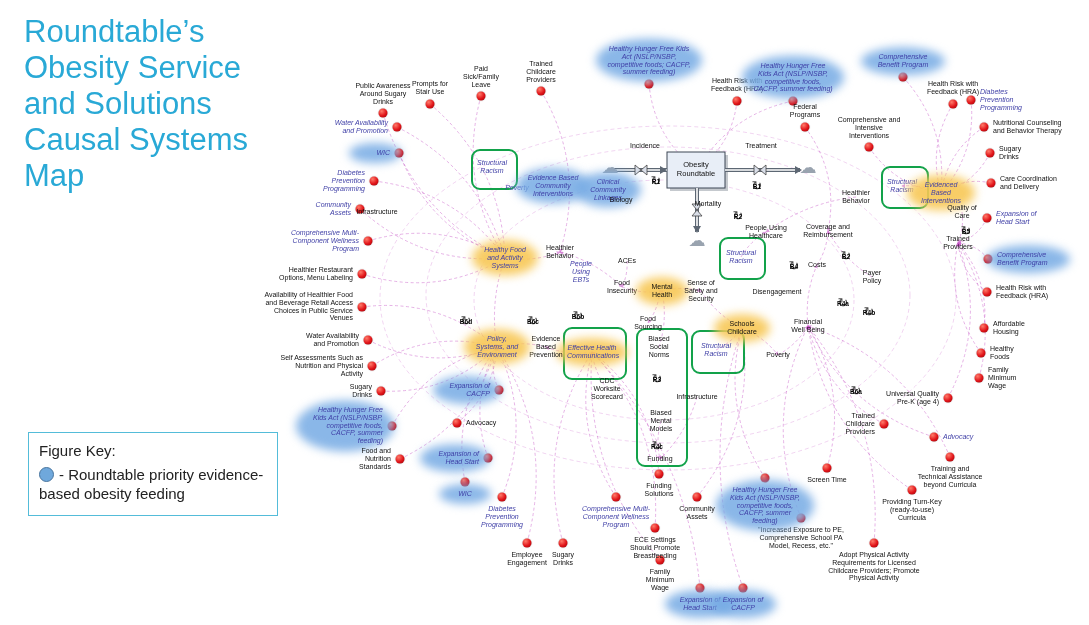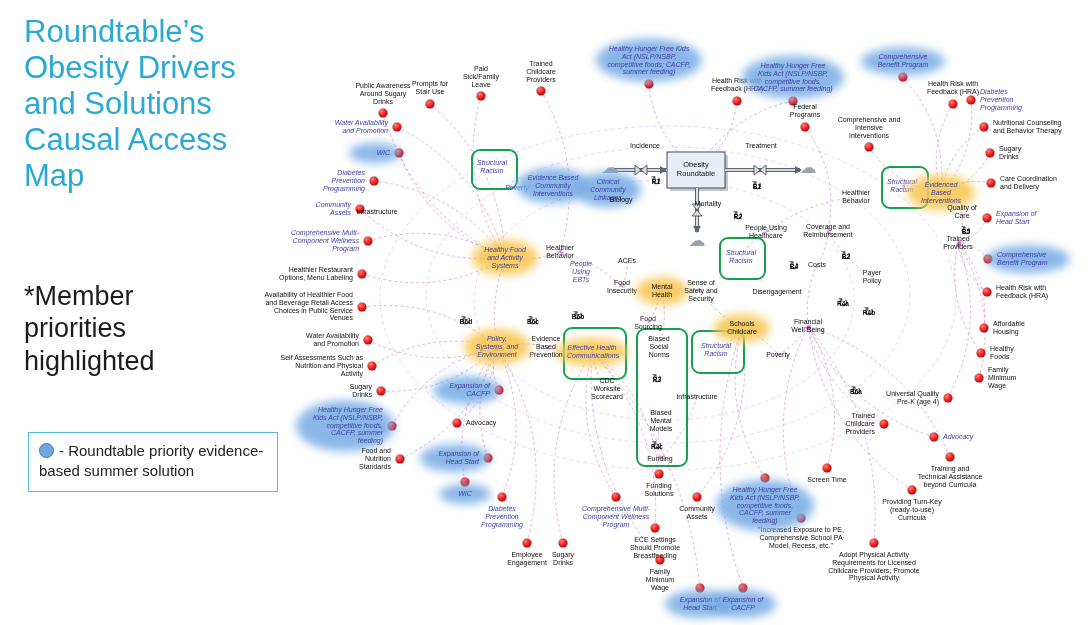--- a/index.html
+++ b/index.html
@@ -38,26 +38,26 @@
   .loop-label{position:absolute;left:0;top:4px;width:16px;text-align:center;font-size:6.5px;font-weight:bold;color:#000;}
   .cloud{position:absolute;transform:translate(-50%,-55%);font-size:17px;color:#99a3af;z-index:3;}
   .stock-label{position:absolute;left:696px;top:170px;width:54px;transform:translate(-50%,-50%);
        text-align:center;font-size:7.5px;line-height:1.15;color:#111;z-index:7;}
 </style>
 </head>
 <body>
 
 <div class="slide">
 
-  <div class="slide-title">Roundtable’s Obesity Drivers and Solutions Causal Access Map</div>
-  <div class="member-note">*Member priorities highlighted</div>
+  <div class="slide-title">Roundtable’s Obesity Service and Solutions Causal Systems Map</div>
 
   <div class="figure-key">
+    <div class="fk-title">Figure Key:</div>
     <div class="fk-item">
-      <span class="fk-dot blue"></span><span>- Roundtable priority evidence-based summer solution</span>
+      <span class="fk-dot blue"></span><span>- Roundtable priority evidence-based obesity feeding</span>
     </div>
   </div>
 
   <div class="diagram">
     <svg id="edges" width="1089" height="625">
       <defs>
         <marker id="arr" viewBox="0 0 6 6" refX="5" refY="3" markerWidth="5" markerHeight="5" orient="auto">
           <path d="M0,0 L6,3 L0,6 z" fill="#c44fc4"></path>
         </marker>
       </defs>

